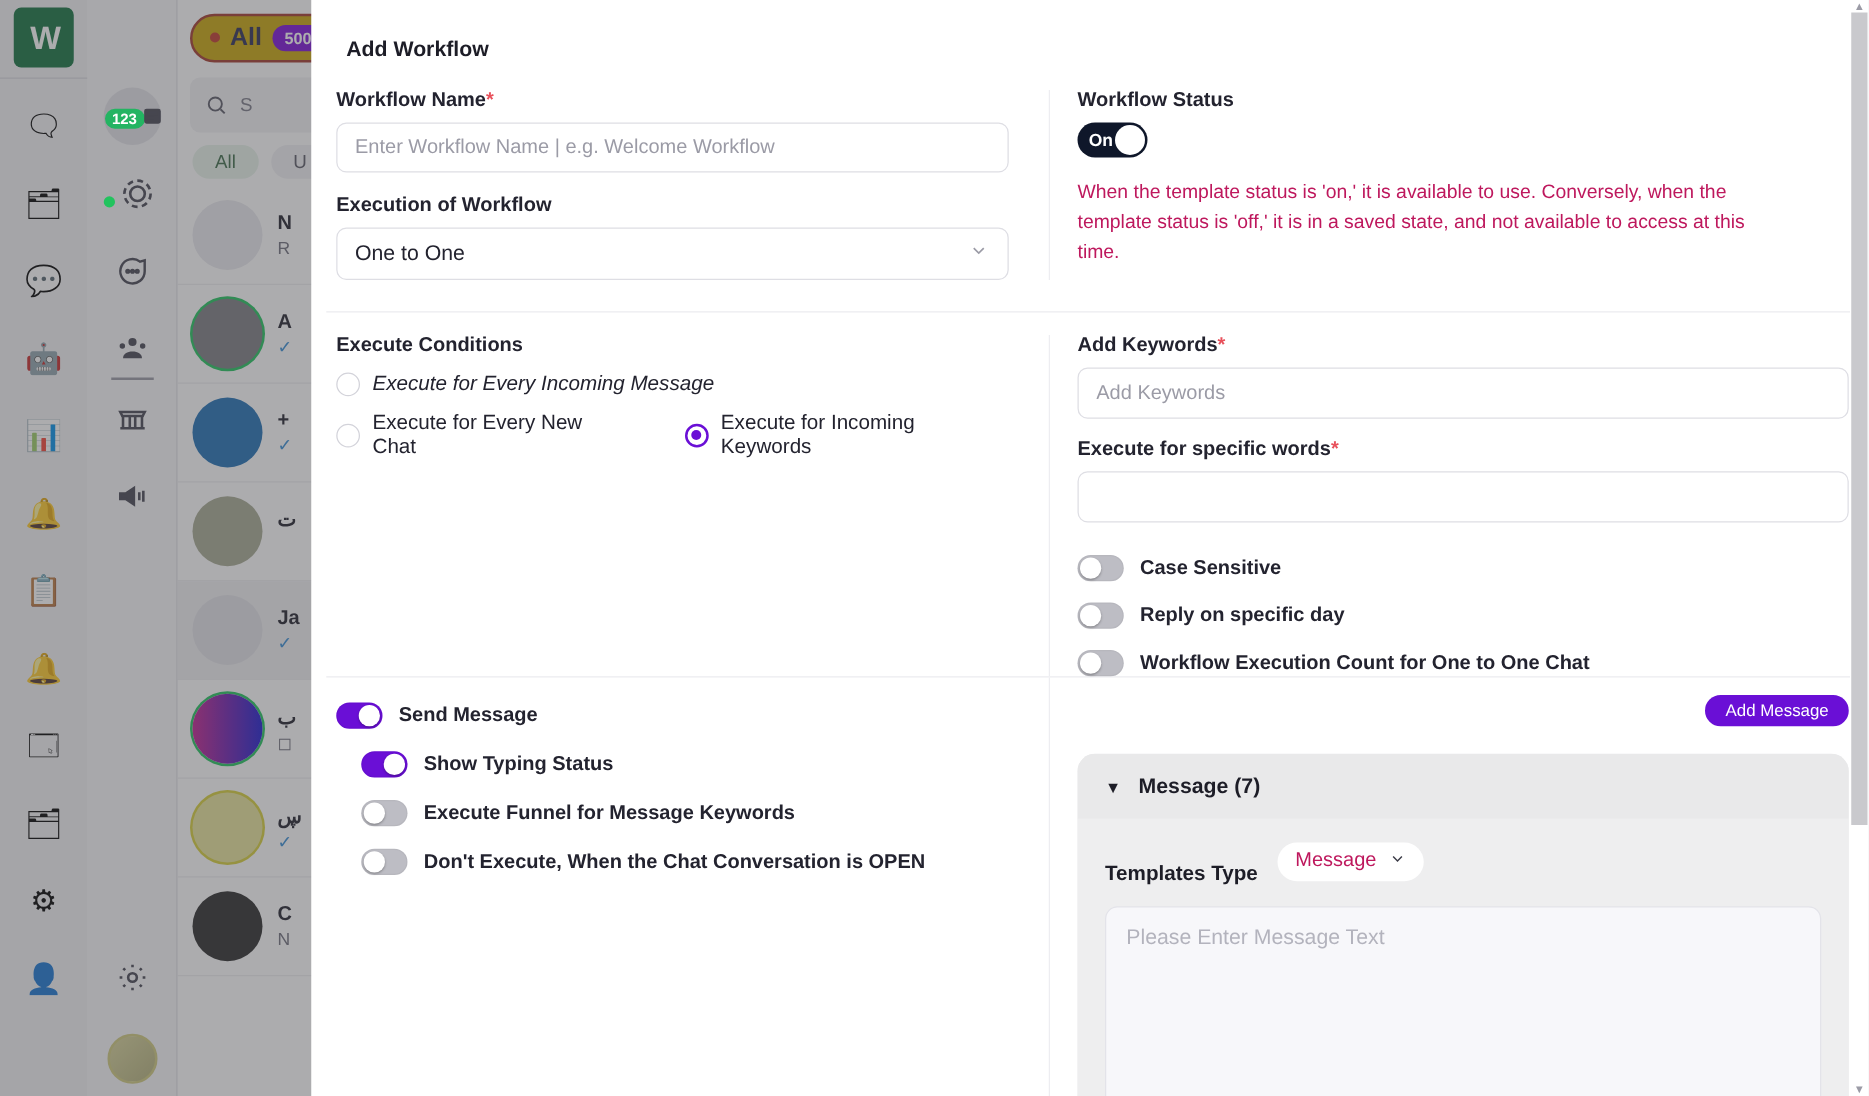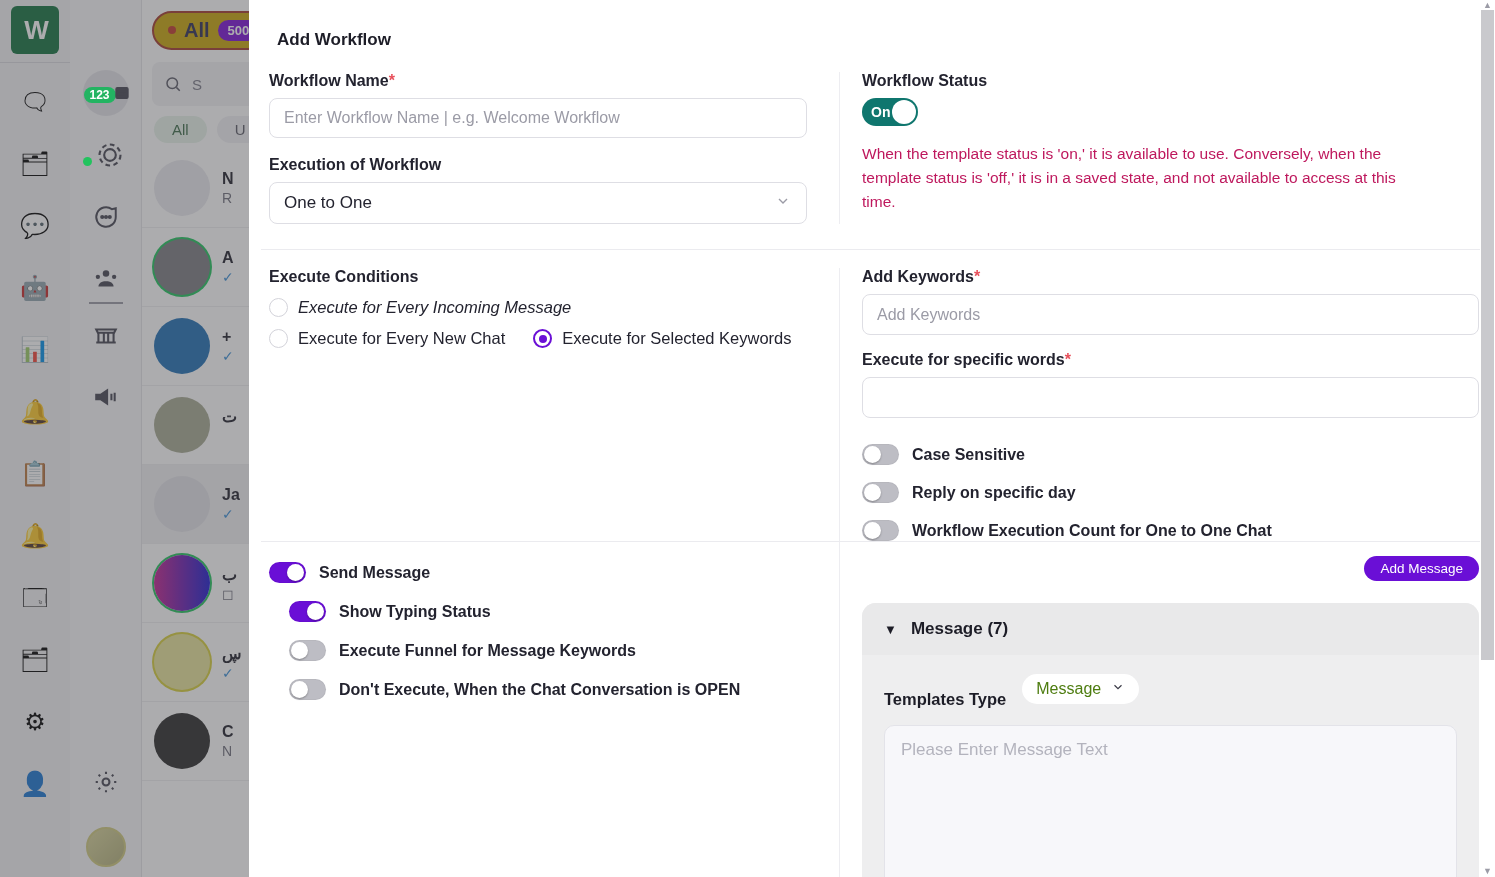--- a/index.html
+++ b/index.html
@@ -188,21 +188,21 @@
   .tgl.on { background: #6a0fd6; }
   .tgl .knob {
     position: absolute; top: 2px; left: 2px;
     width: 17px; height: 17px; border-radius: 50%;
     background: #fff; box-shadow: 0 1px 2px rgba(0,0,0,0.3);
   }
   .tgl.on .knob { left: 18px; }
 
   .tgl-wide {
     width: 56px; height: 28px; border-radius: 16px; position: relative;
-    background: #0f766e; display: flex; align-items: center; text-align: center;
+    background: #0f172a; display: flex; align-items: center; text-align: center;
   }
   .tgl-wide .lab { color: #fff; font-size: 14px; font-weight: 600; margin-left: 9px; }
   .tgl-wide .knob2 {
     position: absolute; right: 2px; top: 2px;
     width: 24px; height: 24px; border-radius: 50%; background: #fff;
   }
 
   .help {
     font-size: 15.5px; color: #be185d; line-height: 1.55; margin-top: 16px;
     max-width: 560px;
@@ -248,21 +248,21 @@
     display: flex; align-items: center; gap: 14px;
   }
   .caret { color: #1d1d27; font-size: 13px; }
   .msgcard-title { font-size: 17px; font-weight: 700; color: #1d1d27; }
   .msgcard-body { background: #eeeeef; padding: 14px 22px 22px; }
   .ttrow { display: flex; align-items: center; gap: 16px; margin-bottom: 16px;}
   .ttlabel { font-size: 16.5px; font-weight: 700; color: #1d1d27; margin-top: 21px; }
   .ttsel {
     background: #fff; border-radius: 16px; padding: 6px 14px;
     display: flex; align-items: center; gap: 10px;
-    font-size: 16px; color: #4d7c0f;
+    font-size: 16px; color: #be185d;
   }
   .msgtext {
     width: 100%; height: 180px;
     background: #f7f7fa; border: 1px solid #e3e3e9; border-radius: 10px;
     padding: 14px 16px; font-size: 17px; color: #23232f;
     font-family: "Liberation Sans", sans-serif; resize: none; outline: none;
   }
   .msgtext::placeholder { color: #b3b3bd; }
 
   
@@ -485,28 +485,28 @@
   <div class="hr" style="margin-top:25px;"></div>
 
   <div class="sec" style="padding-top:18px; min-height:290px;">
     <div class="sec-left">
       <label class="lbl" style="margin-bottom:12px;">Execute Conditions</label>
 
       <div class="radio-row" style="margin-bottom:8px;font-style:italic;">
         <span class="rad"></span>
         <span class="rad-lbl">Execute for Every Incoming Message</span>
       </div>
-      <div style="display:flex; align-items:flex-start; gap:28px;">
+      <div style="display:flex; align-items:flex-start; gap:44px;">
         <div class="radio-row">
           <span class="rad"></span>
           <span class="rad-lbl">Execute for Every New Chat</span>
         </div>
         <div class="radio-row">
           <span class="rad checked"></span>
-          <span class="rad-lbl">Execute for Selected Keywords</span>
+          <span class="rad-lbl">Execute for Incoming Keywords</span>
         </div>
       </div>
     </div>
 
     <div class="sec-right">
       <label class="lbl">
         <span>Add Keywords</span><span class="req">*</span>
       </label>
       <input class="txtinput" style="height: 41px;" value="" placeholder="Add Keywords">
 

